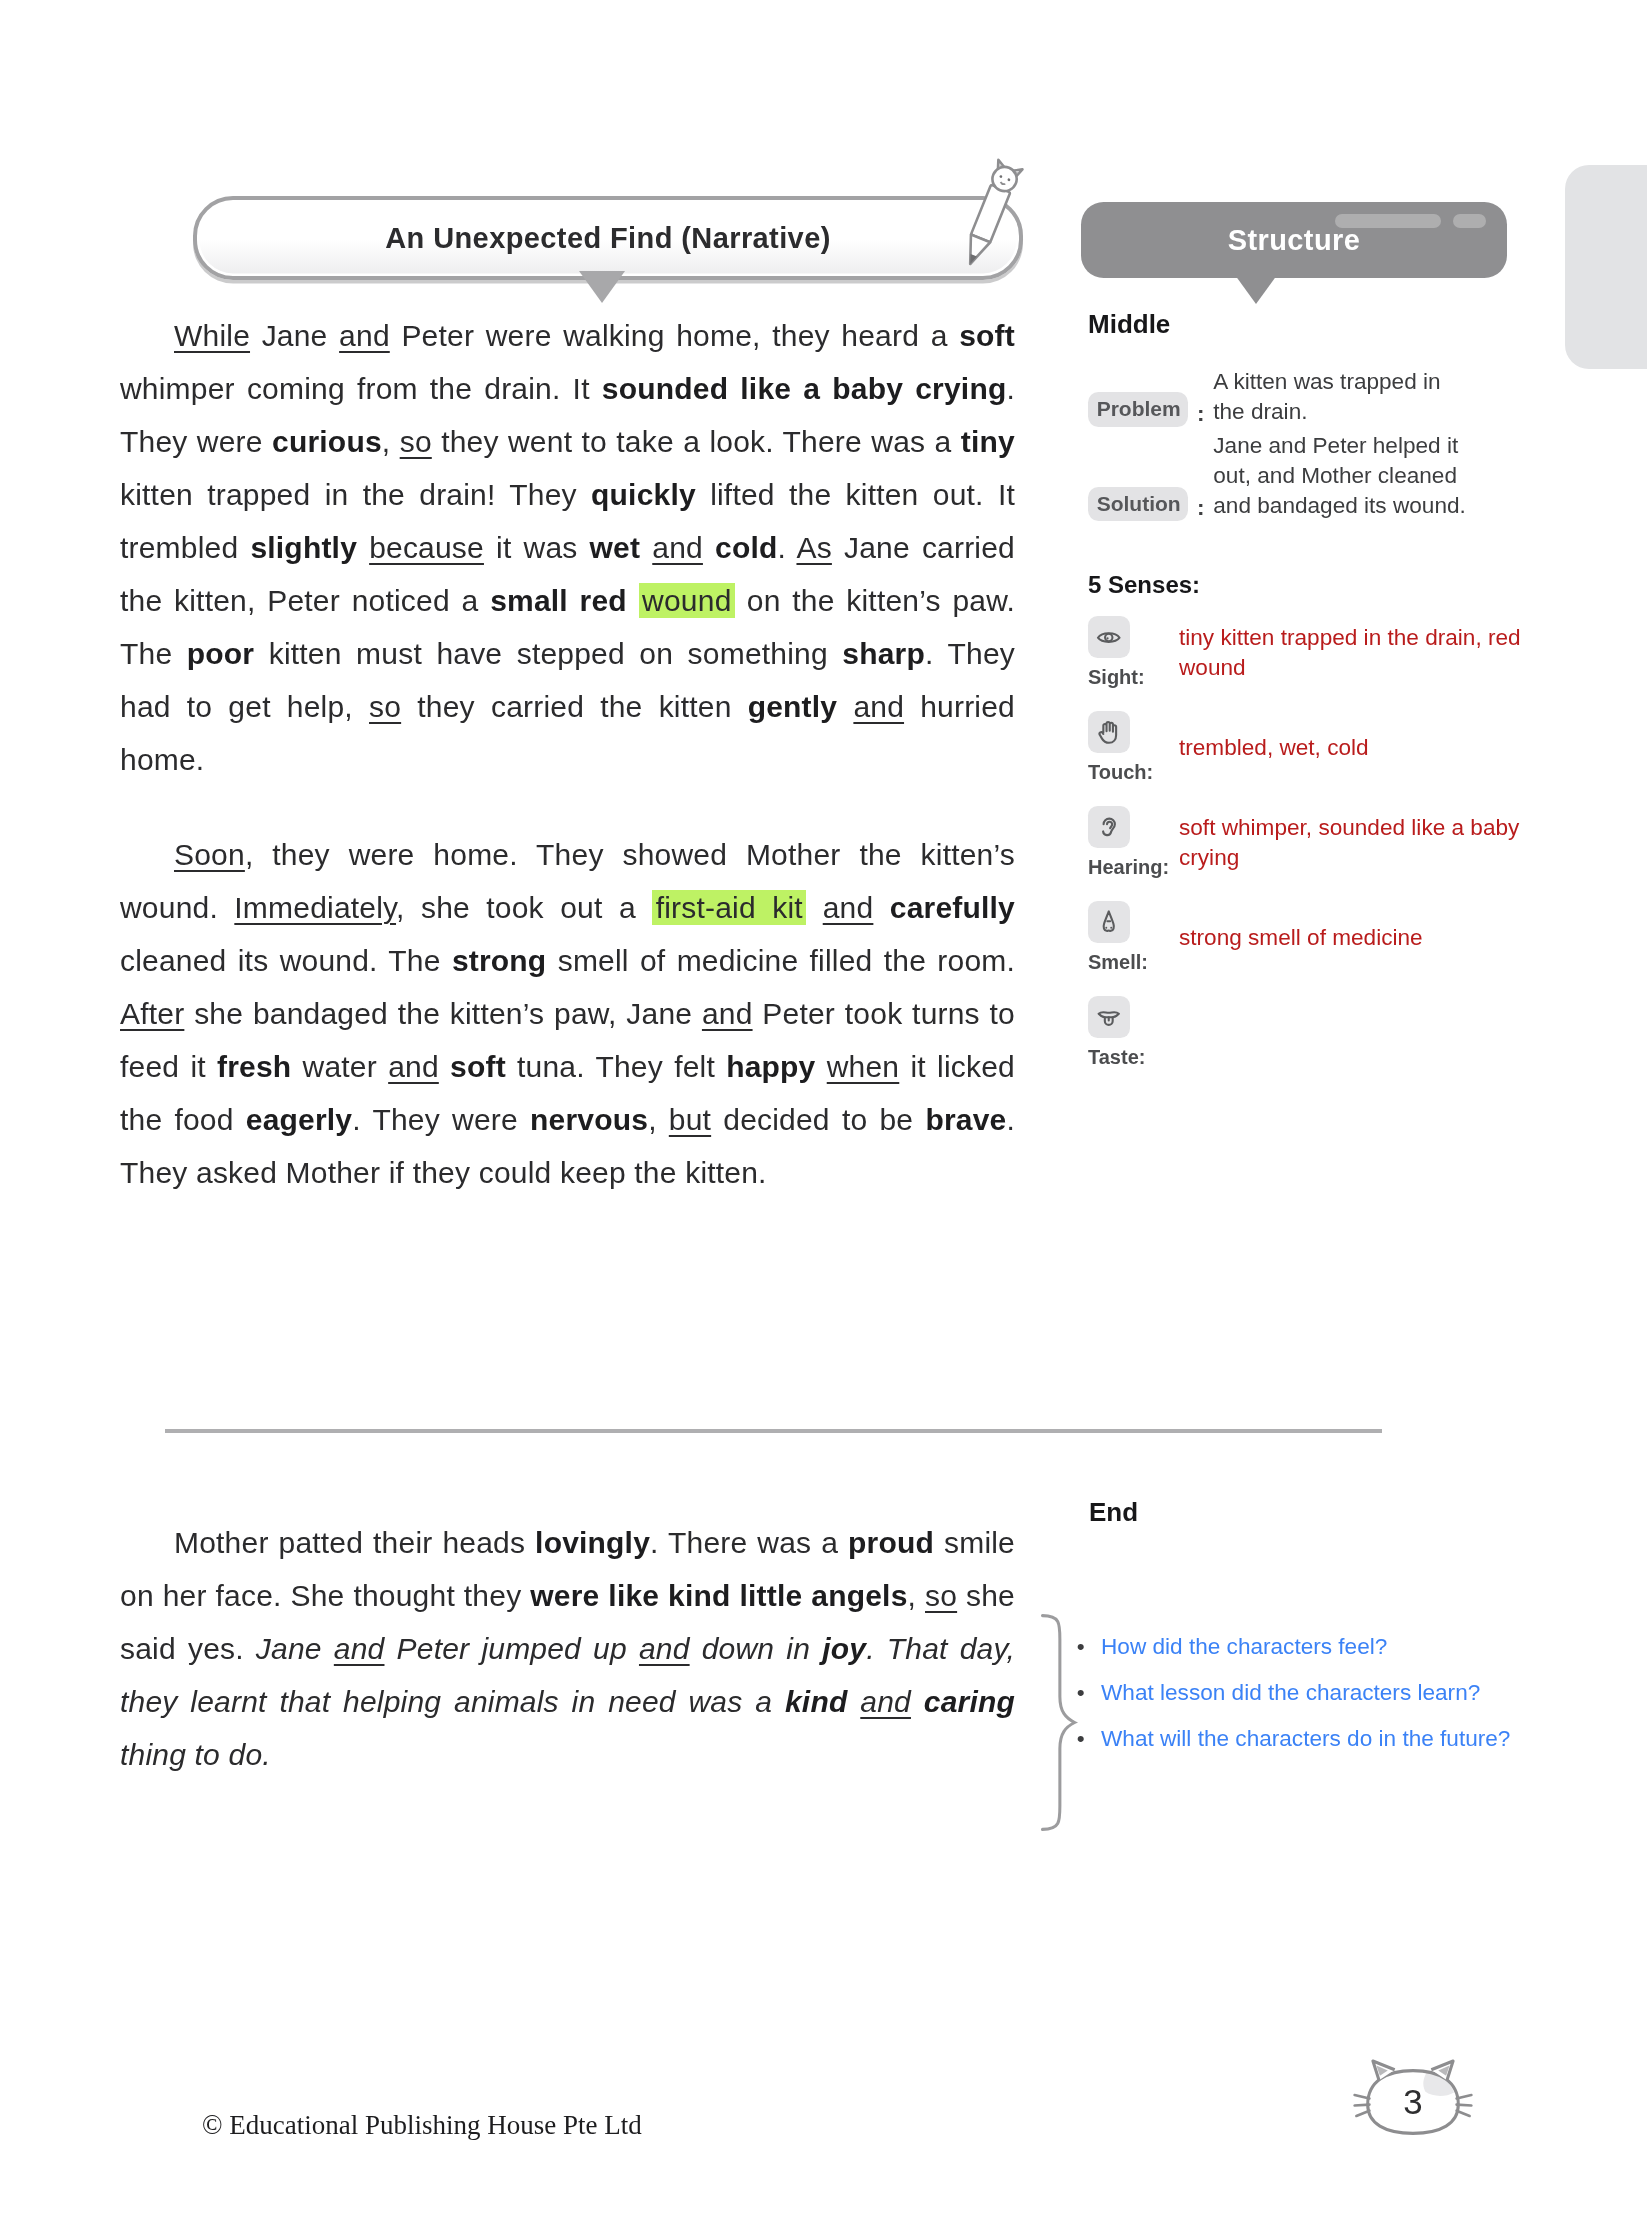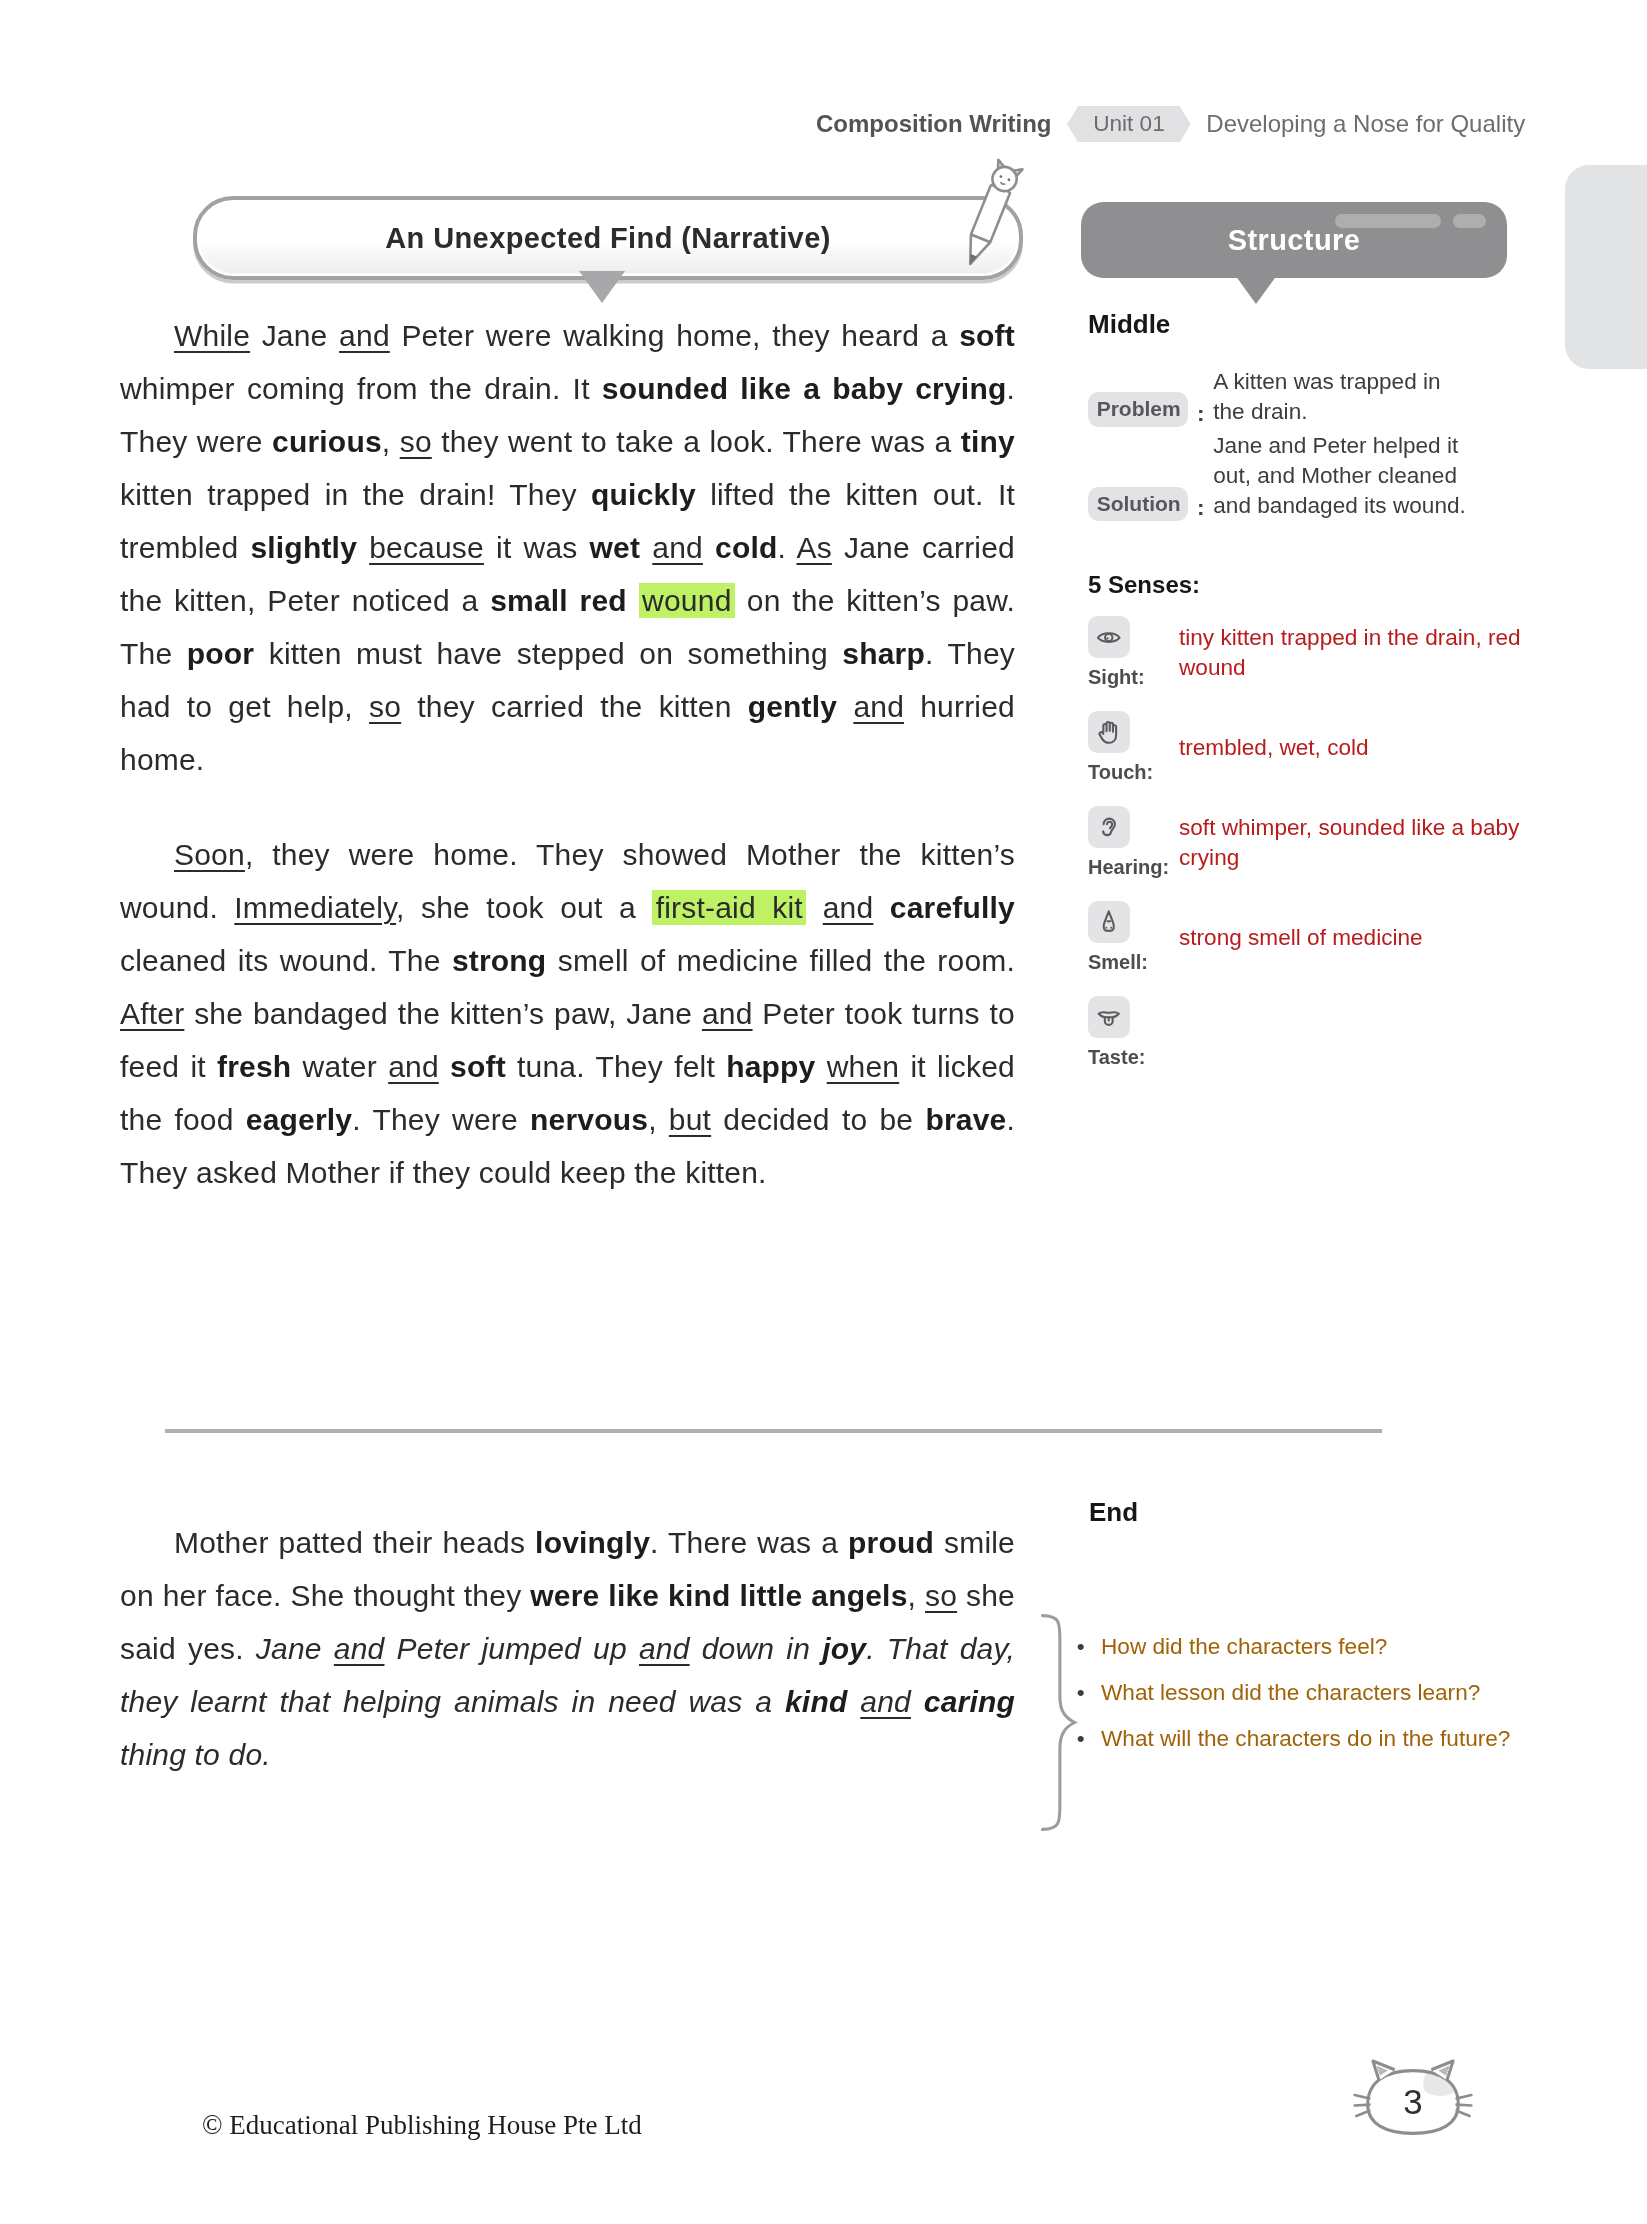--- a/index.html
+++ b/index.html
@@ -69,40 +69,35 @@
       display:flex;align-items:center;justify-content:center;}
   .sense-label{margin-top:8px;font-weight:bold;font-size:20px;color:#4c4d4f;}
   .sense-text{width:369px;font-size:22.6px;line-height:30px;color:#b91c1c;}
 
   
   .brace{position:absolute;left:1039px;top:1613px;width:40px;height:221px;}
   .end-block{position:absolute;left:1089px;top:1497px;width:469px;}
   .end-heading{margin:0;font-size:26px;font-weight:bold;color:#171719;}
   .end-list{margin:103px 0 0 -14px;padding:0;list-style:none;}
   .end-list li{position:relative;padding-left:26px;font-size:22.6px;line-height:31px;
-      color:#a16207;margin-top:14.8px;}
+      color:#3b82f6;margin-top:14.8px;}
   .end-list li::before{content:"•";position:absolute;left:1.7px;top:0;color:#3c3d3f;}
 
   
   .copyright{position:absolute;left:202px;top:2110px;font-family:"Liberation Serif",serif;
       font-size:27px;color:#1d1d1f;}
   .cat-page{position:absolute;left:1352px;top:2054px;width:122px;height:89px;}
 
   svg .ln{fill:none;stroke:#5b5c5e;stroke-width:1.7;stroke-linecap:round;stroke-linejoin:round;}
 </style>
 </head>
 <body>
 
 <div class="page">
 
-  <header class="topbar">
-    <span class="subject">Composition Writing</span>
-    <span class="unit-badge">Unit 01</span>
-    <span class="topic">Developing a Nose for Quality</span>
-  </header>
 
   <div class="side-tab"></div>
 
   <div class="title-banner">
     <span>An Unexpected Find (Narrative)</span>
   </div>
   <div class="banner-pointer"></div>
 
   <div class="pencil-wrap">
     <svg viewBox="0 0 104 148" width="90" height="129">

